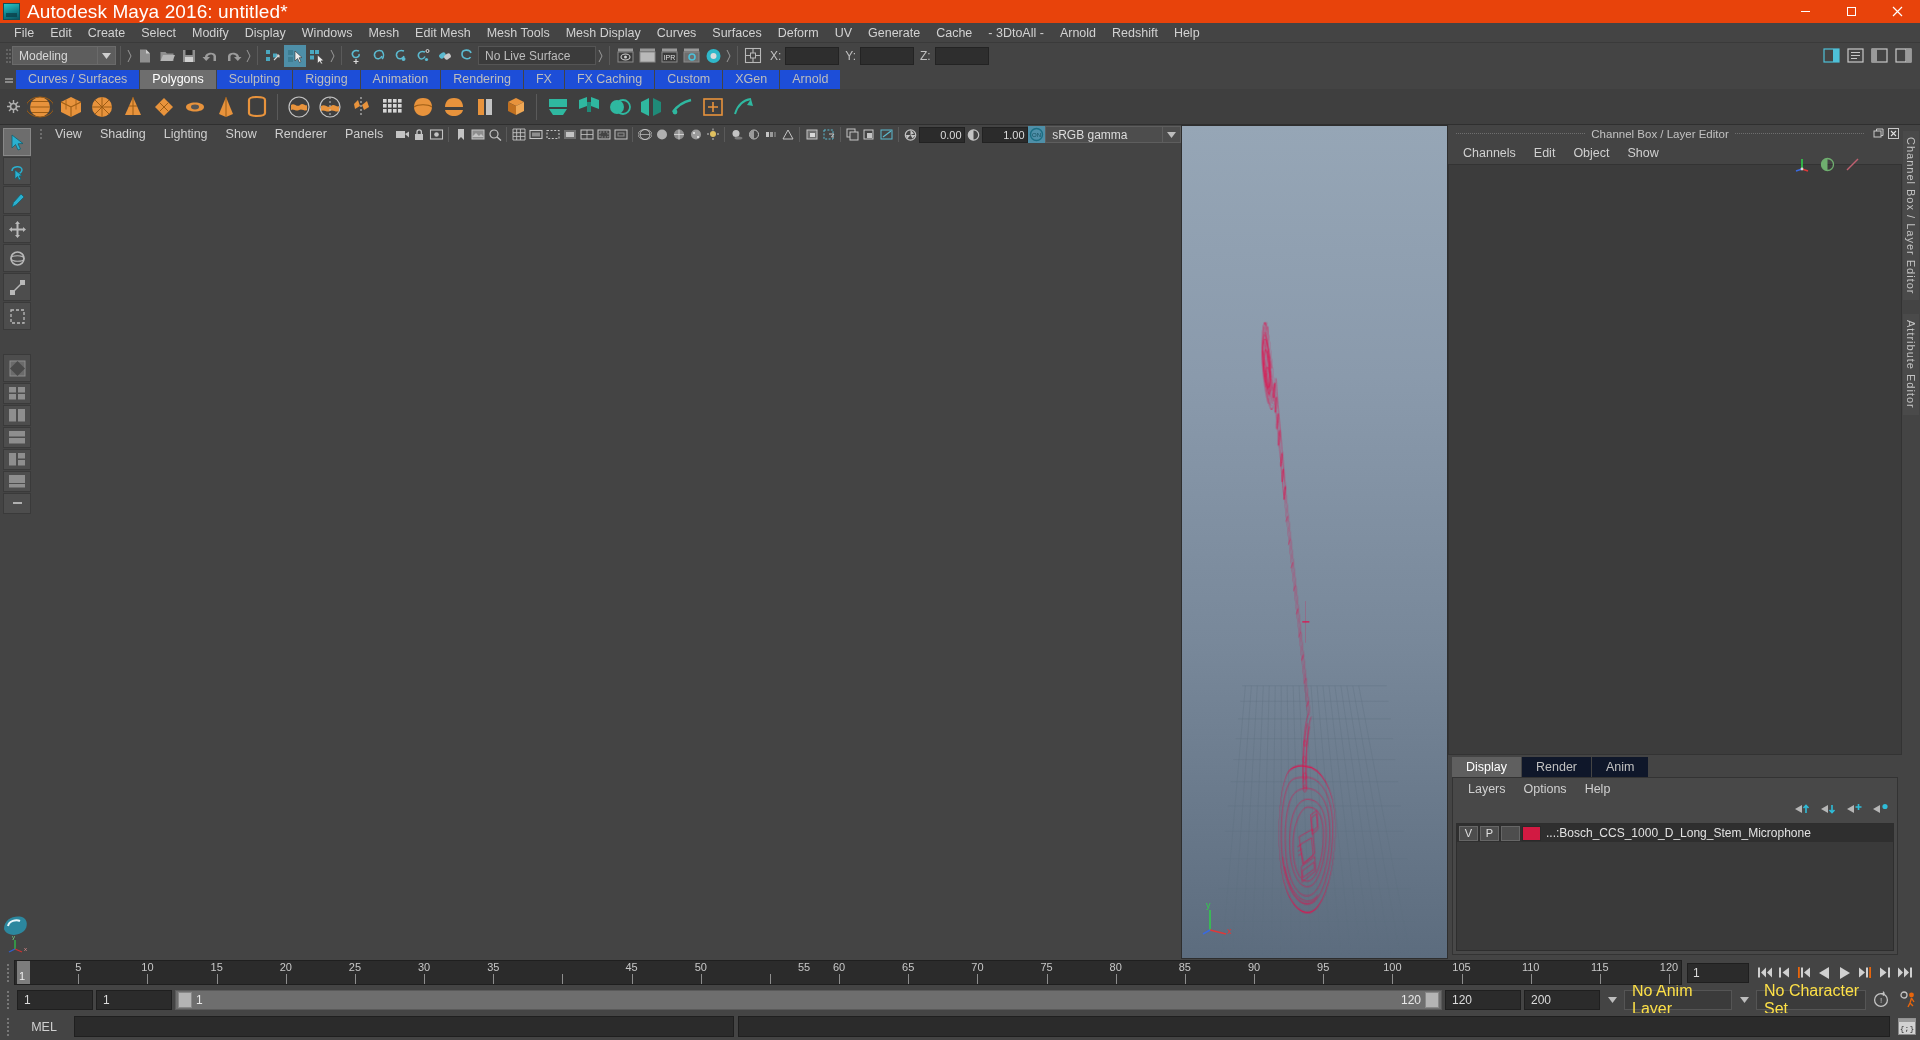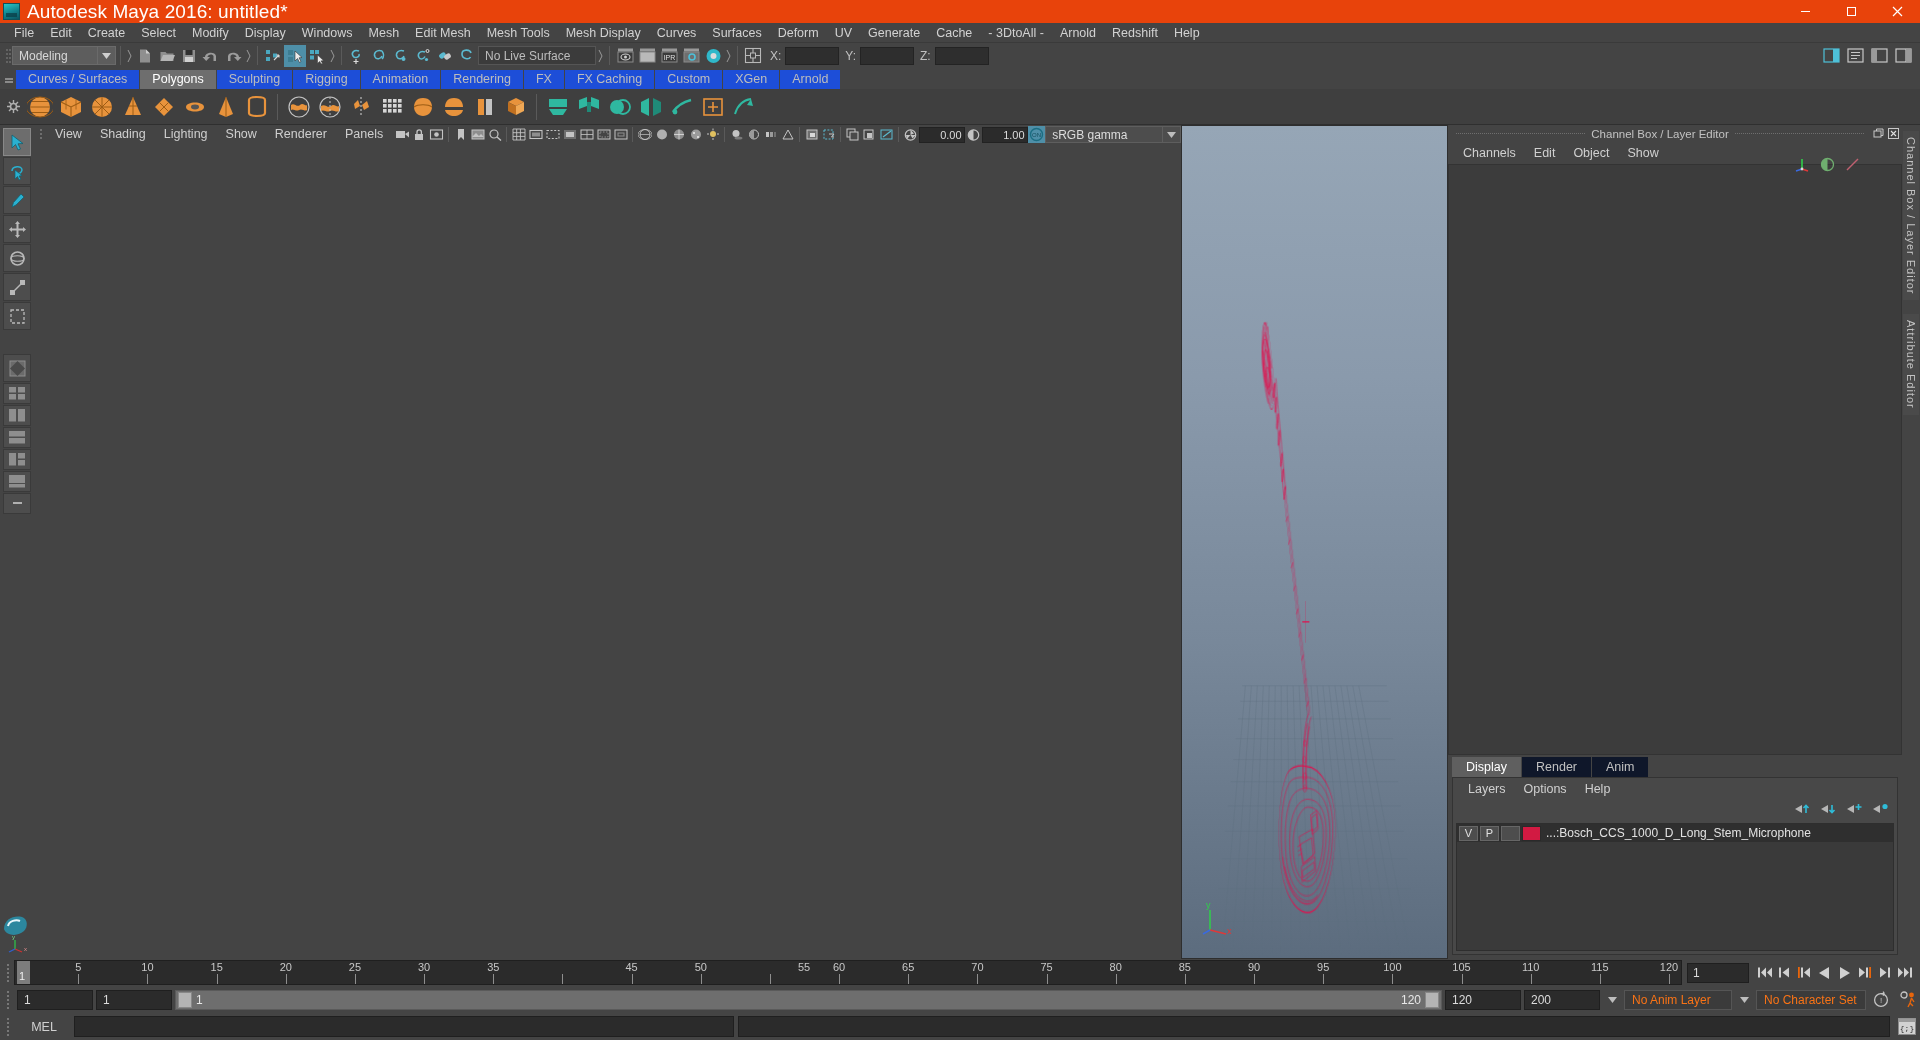--- a/index.html
+++ b/index.html
@@ -204,21 +204,21 @@
 
   
   .rangeslider{ height:27px; background:#444; display:flex; align-items:center; flex:0 0 27px; padding-left:2px; gap:3px;}
   .rs-field{ height:20px; background:#2b2b2b; border:1px solid #1f1f1f; color:#dcdcdc; font-size:12px;
              display:flex;align-items:center;padding-left:6px;}
   .rs-bar{ flex:1 1 auto; height:20px; background:#6e6e6e; border:1px solid #5a5a5a; position:relative; display:flex; align-items:center;}
   .rs-handle{ width:14px; height:16px; background:#b4b4b4; border:1px solid #888; flex:0 0 14px; margin-left:2px;}
   .rs-handle-r{ width:14px; height:16px; background:#b4b4b4; border:1px solid #888; flex:0 0 14px; margin-right:2px;}
   .rs-bartext{ font-size:12px; color:#e8e8e8; padding-left:4px; }
   .rs-bartext.r{ margin-left:auto; padding-right:4px; }
-  .rs-combo{ height:20px; background:#3b3b3b; border:1px solid #555; color:#f97316; font-size:12px;
+  .rs-combo{ height:20px; background:#3b3b3b; border:1px solid #555; color:#fde047; font-size:16px;
              display:flex; align-items:center; padding-left:7px;}
   .rs-arrow{ width:18px;height:20px;display:flex;align-items:center;justify-content:center;flex:0 0 18px;}
   .rs-ibtn{ width:24px;height:22px;display:flex;align-items:center;justify-content:center;flex:0 0 24px;}
 
   
   .cmdline{ height:27px; background:#444; display:flex; align-items:center; flex:0 0 27px; padding-left:2px; gap:4px;}
   .mel-lbl{ width:52px; text-align:center; font-size:12.5px; color:#d0d0d0; flex:0 0 52px;}
   .cmd-input{ width:660px; height:21px; background:#2b2b2b; border:1px solid #1f1f1f; flex:0 0 660px;}
   .cmd-output{ flex:1 1 auto; height:21px; background:#2b2b2b; border:1px solid #1f1f1f; }
   .cmd-script{ width:26px; height:22px; display:flex;align-items:center;justify-content:center; flex:0 0 26px;}

